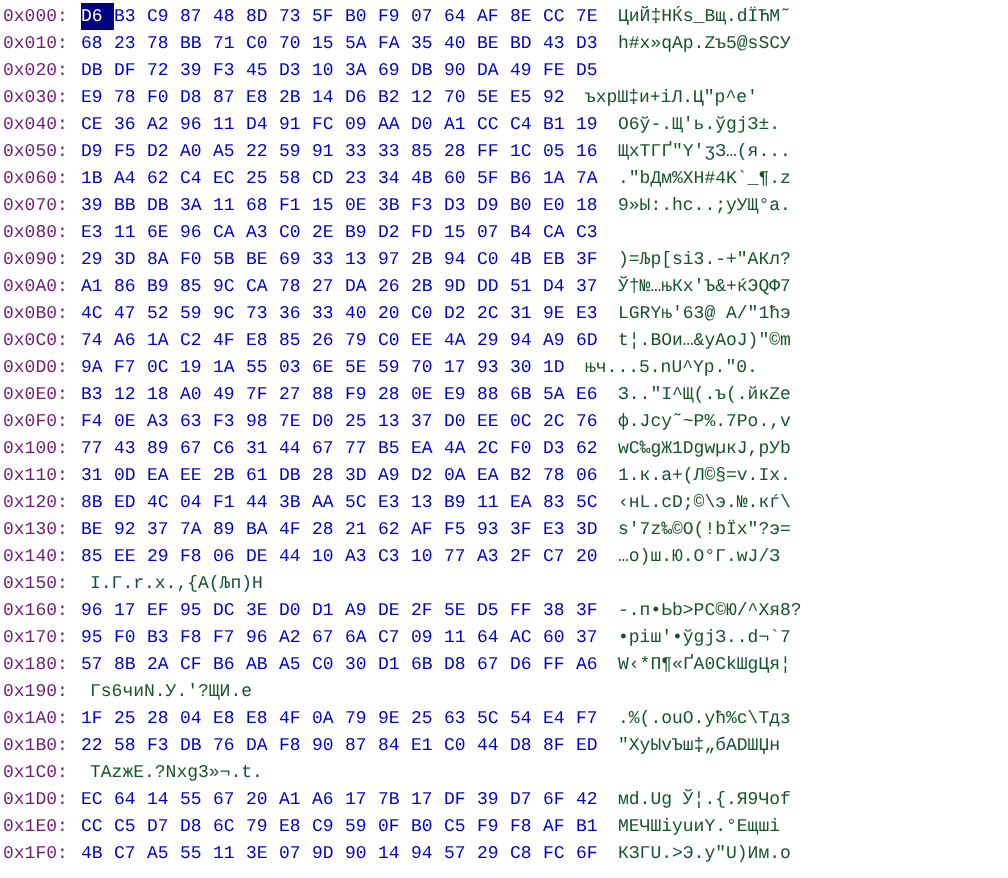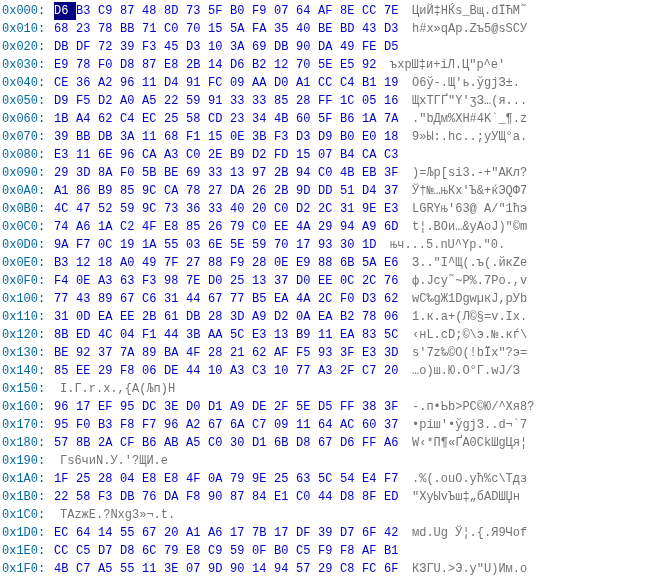--- a/index.html
+++ b/index.html
@@ -1,23 +1,23 @@
 <!DOCTYPE html>
 <html><head>
 <meta charset="utf-8">
 <style>
 *{margin:0;padding:0;box-sizing:border-box}
 body{background:#fff;font-family:Consolas,'Courier New',monospace;font-size:12px;line-height:18px;width:672px;overflow:hidden}
 .hex-viewer{display:flex;flex-direction:column;padding:2px}
 .row{display:flex;white-space:pre}
-.addr{color:#0369a1;width:52px}
+.addr{color:#701a75;width:52px}
 .bytes{color:#0000cc;letter-spacing:0}
 .first-byte{background:#000080;color:#fff}
 .bytes span{display:inline-block;width:22px;text-align:left}
-.ascii{color:#737373;margin-left:6px}
+.ascii{color:#14532d;margin-left:6px}
 </style>
 </head>
 <body>
 
 <div class="hex-viewer" id="viewer">
     <div class="row"><span class="addr">0x000: </span><span class="bytes"><span class="first-byte">D6</span><span>B3</span><span>C9</span><span>87</span><span>48</span><span>8D</span><span>73</span><span>5F</span><span>B0</span><span>F9</span><span>07</span><span>64</span><span>AF</span><span>8E</span><span>CC</span><span>7E</span></span><span class="ascii">ЦиЙ‡HЌs_Вщ.dЇЋМ˜</span></div>
     <div class="row"><span class="addr">0x010: </span><span class="bytes"><span>68</span><span>23</span><span>78</span><span>BB</span><span>71</span><span>C0</span><span>70</span><span>15</span><span>5A</span><span>FA</span><span>35</span><span>40</span><span>BE</span><span>BD</span><span>43</span><span>D3</span></span><span class="ascii">h#x»qАp.Zъ5@sSCУ</span></div>
     <div class="row"><span class="addr">0x020: </span><span class="bytes"><span>DB</span><span>DF</span><span>72</span><span>39</span><span>F3</span><span>45</span><span>D3</span><span>10</span><span>3A</span><span>69</span><span>DB</span><span>90</span><span>DA</span><span>49</span><span>FE</span><span>D5</span></span></div>
     <div class="row"><span class="addr">0x030: </span><span class="bytes"><span>E9</span><span>78</span><span>F0</span><span>D8</span><span>87</span><span>E8</span><span>2B</span><span>14</span><span>D6</span><span>B2</span><span>12</span><span>70</span><span>5E</span><span>E5</span><span>92</span></span><span class="ascii">ъxpШ‡и+iЛ.Ц"p^e'</span></div>
     <div class="row"><span class="addr">0x040: </span><span class="bytes"><span>CE</span><span>36</span><span>A2</span><span>96</span><span>11</span><span>D4</span><span>91</span><span>FC</span><span>09</span><span>AA</span><span>D0</span><span>A1</span><span>CC</span><span>C4</span><span>B1</span><span>19</span></span><span class="ascii">О6ў-.Щ'ь.ўgjЗ±.</span></div>
@@ -39,15 +39,15 @@
     <div class="row"><span class="addr">0x140: </span><span class="bytes"><span>85</span><span>EE</span><span>29</span><span>F8</span><span>06</span><span>DE</span><span>44</span><span>10</span><span>A3</span><span>C3</span><span>10</span><span>77</span><span>A3</span><span>2F</span><span>C7</span><span>20</span></span><span class="ascii">…о)ш.Ю.О°Г.wJ/З </span></div>
     <div class="row"><span class="addr">0x150: </span><span class="ascii">І.Г.r.х.,{A(Љп)H</span></div>
     <div class="row"><span class="addr">0x160: </span><span class="bytes"><span>96</span><span>17</span><span>EF</span><span>95</span><span>DC</span><span>3E</span><span>D0</span><span>D1</span><span>A9</span><span>DE</span><span>2F</span><span>5E</span><span>D5</span><span>FF</span><span>38</span><span>3F</span></span><span class="ascii">-.п•Ьb&gt;РС©Ю/^Хя8?</span></div>
     <div class="row"><span class="addr">0x170: </span><span class="bytes"><span>95</span><span>F0</span><span>B3</span><span>F8</span><span>F7</span><span>96</span><span>A2</span><span>67</span><span>6A</span><span>C7</span><span>09</span><span>11</span><span>64</span><span>AC</span><span>60</span><span>37</span></span><span class="ascii">•рiш'•ўgjЗ..d¬`7</span></div>
     <div class="row"><span class="addr">0x180: </span><span class="bytes"><span>57</span><span>8B</span><span>2A</span><span>CF</span><span>B6</span><span>AB</span><span>A5</span><span>C0</span><span>30</span><span>D1</span><span>6B</span><span>D8</span><span>67</span><span>D6</span><span>FF</span><span>A6</span></span><span class="ascii">W‹*П¶«ҐА0СkШgЦя¦</span></div>
     <div class="row"><span class="addr">0x190: </span><span class="ascii">Гs6чиN.У.'?ЩИ.е</span></div>
     <div class="row"><span class="addr">0x1A0: </span><span class="bytes"><span>1F</span><span>25</span><span>28</span><span>04</span><span>E8</span><span>E8</span><span>4F</span><span>0A</span><span>79</span><span>9E</span><span>25</span><span>63</span><span>5C</span><span>54</span><span>E4</span><span>F7</span></span><span class="ascii">.%(.ouO.yћ%c\Tдз</span></div>
     <div class="row"><span class="addr">0x1B0: </span><span class="bytes"><span>22</span><span>58</span><span>F3</span><span>DB</span><span>76</span><span>DA</span><span>F8</span><span>90</span><span>87</span><span>84</span><span>E1</span><span>C0</span><span>44</span><span>D8</span><span>8F</span><span>ED</span></span><span class="ascii">"XуЫvЪш‡„бАDШЏн</span></div>
     <div class="row"><span class="addr">0x1C0: </span><span class="ascii">ТАzжЕ.?Nxg3»¬.t.</span></div>
     <div class="row"><span class="addr">0x1D0: </span><span class="bytes"><span>EC</span><span>64</span><span>14</span><span>55</span><span>67</span><span>20</span><span>A1</span><span>A6</span><span>17</span><span>7B</span><span>17</span><span>DF</span><span>39</span><span>D7</span><span>6F</span><span>42</span></span><span class="ascii">мd.Ug Ў¦.{.Я9Чоf</span></div>
-    <div class="row"><span class="addr">0x1E0: </span><span class="bytes"><span>CC</span><span>C5</span><span>D7</span><span>D8</span><span>6C</span><span>79</span><span>E8</span><span>C9</span><span>59</span><span>0F</span><span>B0</span><span>C5</span><span>F9</span><span>F8</span><span>AF</span><span>B1</span></span></div>
+    <div class="row"><span class="addr">0x1E0: </span><span class="bytes"><span>CC</span><span>C5</span><span>D7</span><span>D8</span><span>6C</span><span>79</span><span>E8</span><span>C9</span><span>59</span><span>0F</span><span>B0</span><span>C5</span><span>F9</span><span>F8</span><span>AF</span><span>B1</span></span><span class="ascii">МЕЧШіyuиY.°Ещші</span></div>
     <div class="row"><span class="addr">0x1F0: </span><span class="bytes"><span>4B</span><span>C7</span><span>A5</span><span>55</span><span>11</span><span>3E</span><span>07</span><span>9D</span><span>90</span><span>14</span><span>94</span><span>57</span><span>29</span><span>C8</span><span>FC</span><span>6F</span></span><span class="ascii">КЗГU.&gt;Э.у"U)Им.о</span></div>
   </div>
 
 </body></html>

